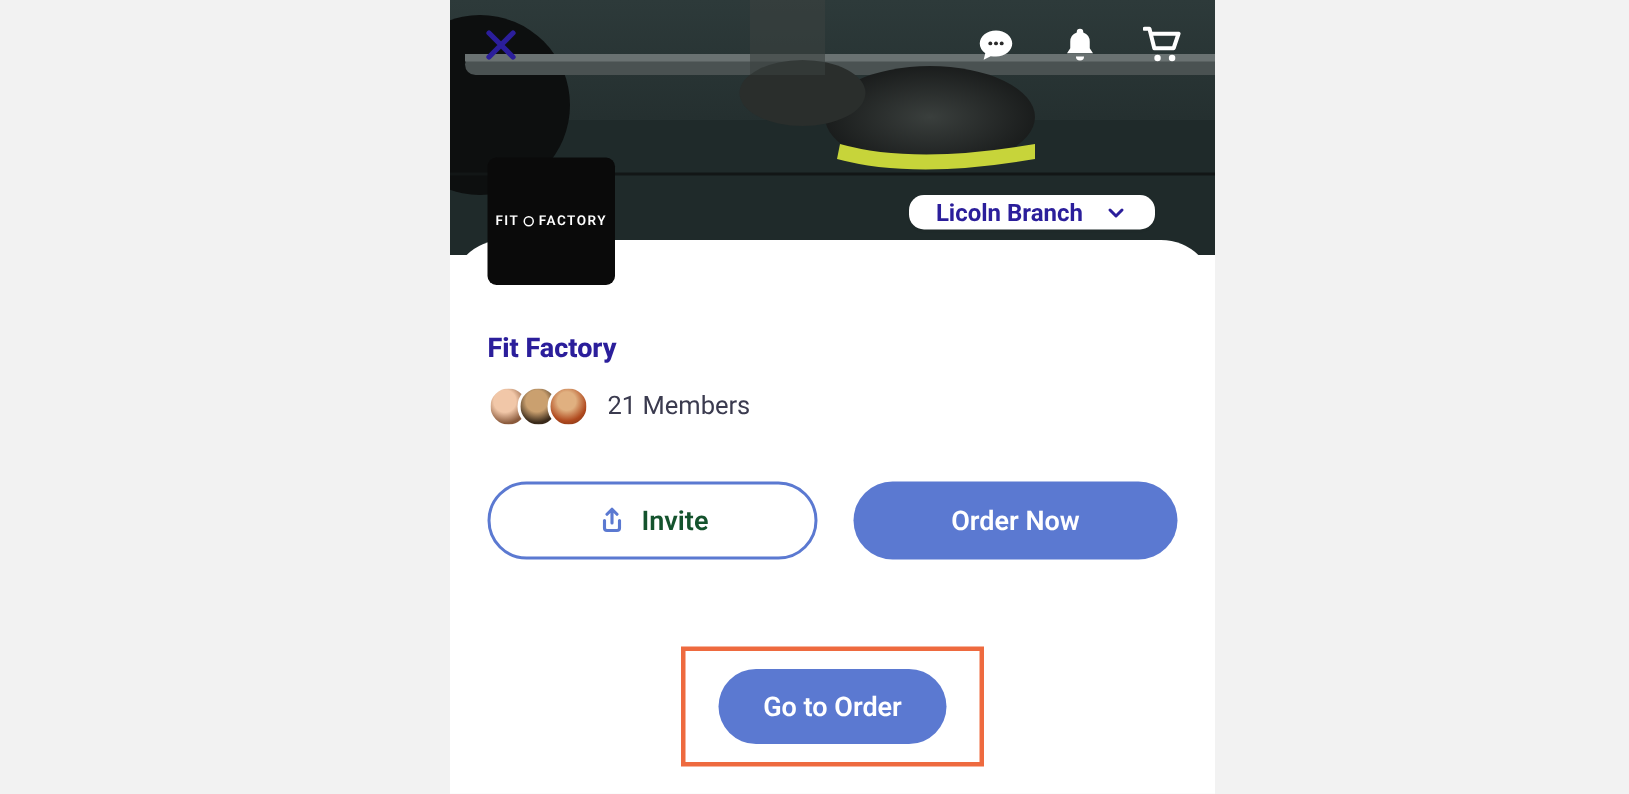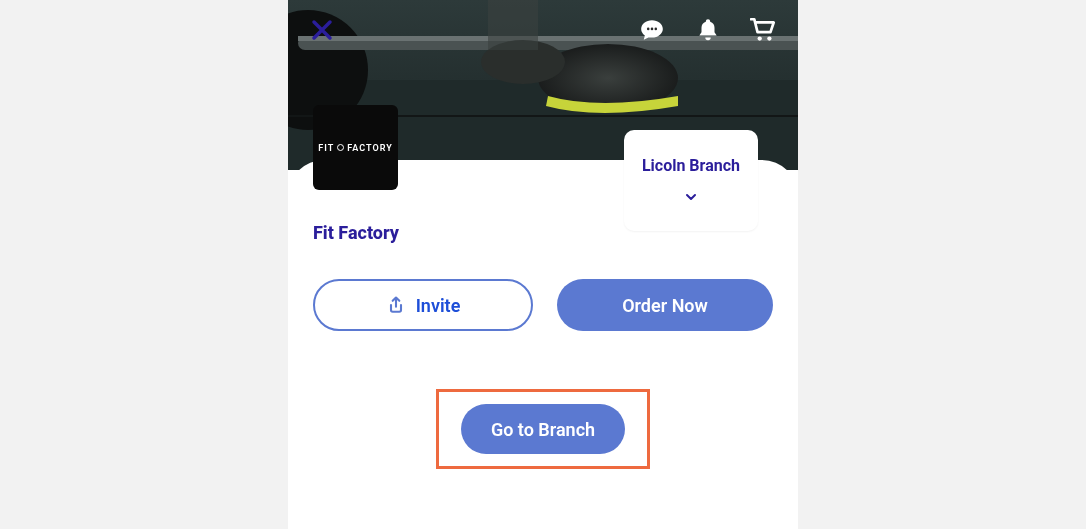--- a/index.html
+++ b/index.html
@@ -1,19 +1,19 @@
 <!DOCTYPE html>
 <html><head>
 <meta charset="utf-8">
 <style>
   * { box-sizing: border-box; margin: 0; padding: 0; }
   html, body { width: 1086px; height: 529px; background: #f2f2f2; font-family: -apple-system, BlinkMacSystemFont, "Segoe UI", Roboto, sans-serif; }
   .device {
     position: absolute;
-    left: 288px;
+    left: 300px;
     top: 0;
     width: 510px;
     height: 529px;
     background: #fff;
     overflow: hidden;
   }
   .hero {
     position: relative;
     width: 100%;
     height: 170px;
@@ -65,27 +65,26 @@
   }
   .logo-text .ring {
     width:7px;height:7px;border:1px solid #fff;border-radius:50%;
   }
   .branch-pill {
     position:absolute;
     top:-30px;
     right: 40px;
     background:#fff;
     border-radius: 10px;
-    padding: 26px 18px;
+    padding: 2px 18px;
     display:flex;
     align-items:center;
     gap:14px;
     box-shadow: 0 1px 2px rgba(0,0,0,.05);
     cursor:pointer;
-    flex-direction:column;
   }
   .branch-pill span { color:#2b1e9b; font-weight:700; font-size:16px; }
   .title {
     padding-top: 62px;
     color:#2b1e9b;
     font-weight:800;
     font-size:18px;
   }
   .members-row {
     margin-top: 14px;
@@ -114,21 +113,21 @@
     display:flex;
     align-items:center;
     justify-content:center;
     font-size:18px;
     font-weight:600;
     cursor:pointer;
     gap:10px;
   }
   .btn-outline {
     border:2px solid #5b79d1;
-    color:#1d4ed8;
+    color:#14532d;
     background:#fff;
   }
   .btn-solid {
     background:#5b79d1;
     color:#ffffff;
     border:none;
   }
   .go-row {
     margin-top: 58px;
     display:flex;
@@ -225,37 +224,45 @@
 
     <div class="branch-pill">
       <span>Licoln Branch</span>
       <svg width="16" height="16" viewBox="0 0 24 24">
         <path d="M6 9 l6 6 6-6" fill="none" stroke="#2b1e9b" stroke-width="3" stroke-linecap="round" stroke-linejoin="round"></path>
       </svg>
     </div>
 
     <h1 class="title">Fit Factory</h1>
 
+    <div class="members-row">
+      <div class="avatars">
+        <span class="avatar" style="background: radial-gradient(circle at 40% 35%, #f1c7a8 35%, #8a5a3c 70%);"></span>
+        <span class="avatar" style="background: radial-gradient(circle at 45% 35%, #caa06f 35%, #3a2a1a 70%);"></span>
+        <span class="avatar" style="background: radial-gradient(circle at 45% 35%, #e0b080 30%, #b04a1f 65%, #6a2a0f 100%);"></span>
+      </div>
+      <span class="members-text">21 Members</span>
+    </div>
 
     <div class="cta-row">
       <div class="btn btn-outline">
         <svg width="20" height="20" viewBox="0 0 24 24">
           <path d="M12 3 v11 M12 3 l-4 4 M12 3 l4 4" fill="none" stroke="#5b79d1" stroke-width="2.5" stroke-linecap="round" stroke-linejoin="round"></path>
           <path d="M6 12 v6 a2 2 0 0 0 2 2 h8 a2 2 0 0 0 2-2 v-6" fill="none" stroke="#5b79d1" stroke-width="2.5" stroke-linecap="round"></path>
         </svg>
         <span>Invite</span>
       </div>
       <div class="btn btn-solid">
         <span>Order Now</span>
       </div>
     </div>
 
     <div class="go-row">
       <div class="highlight-box">
         <div class="go-btn">
-          <span>Go to Branch</span>
+          <span>Go to Order</span>
         </div>
       </div>
     </div>
 
   </div>
 
 </div>
 
 </body></html>

